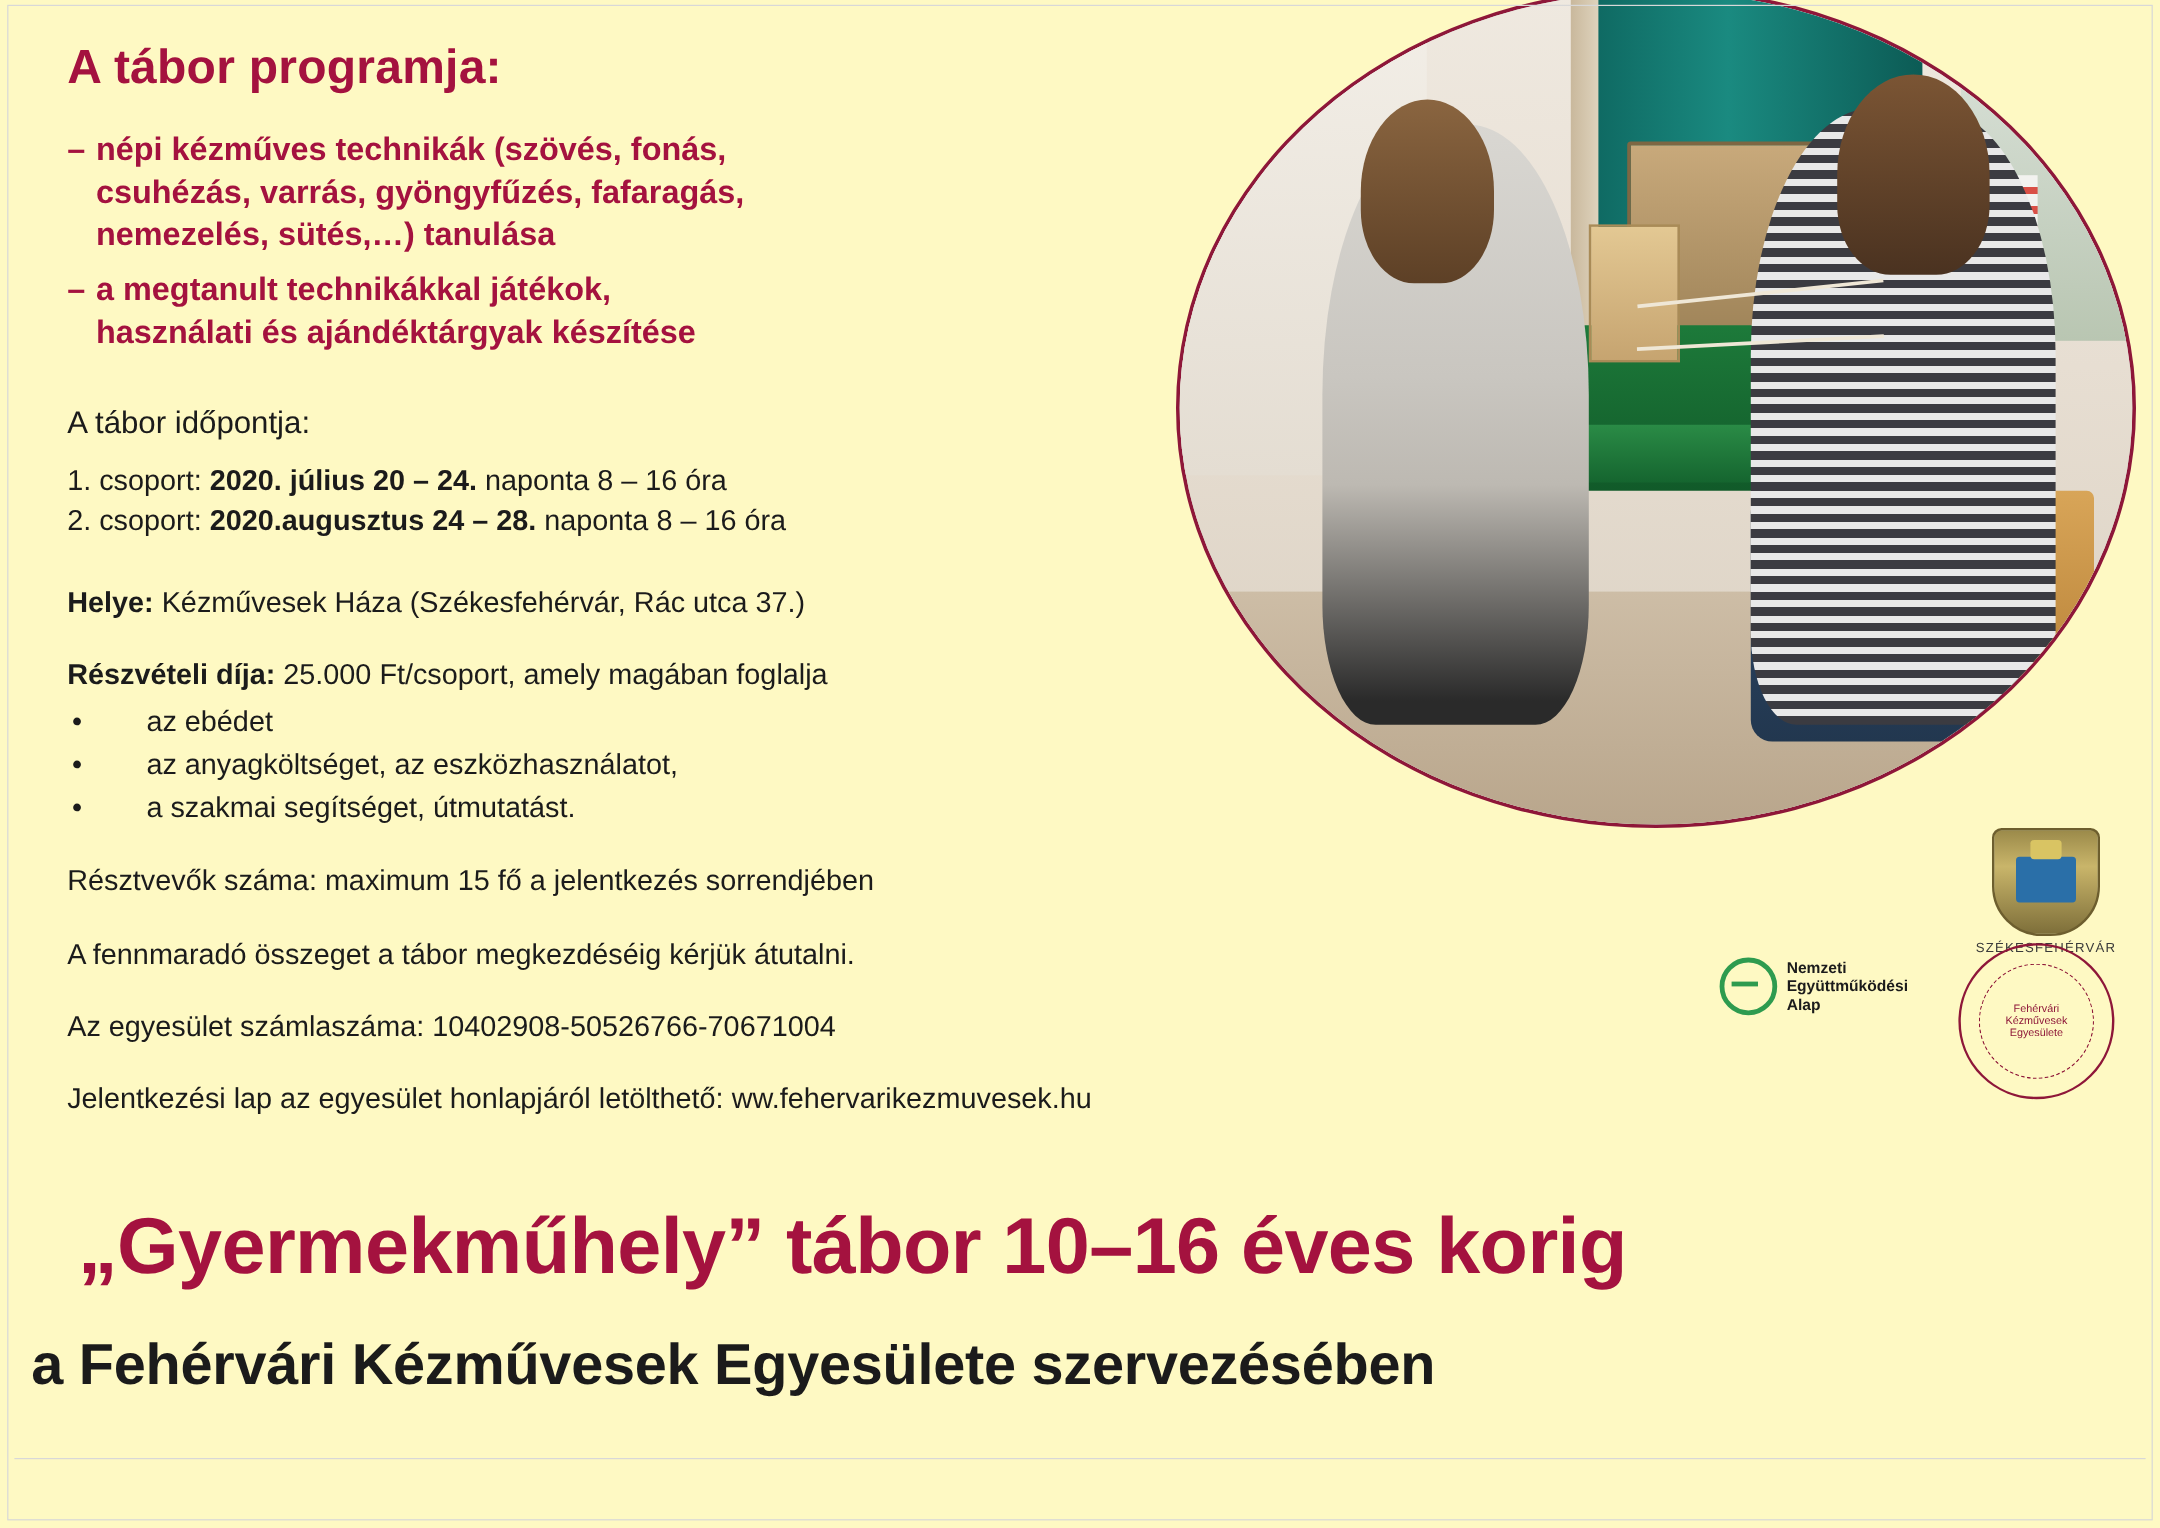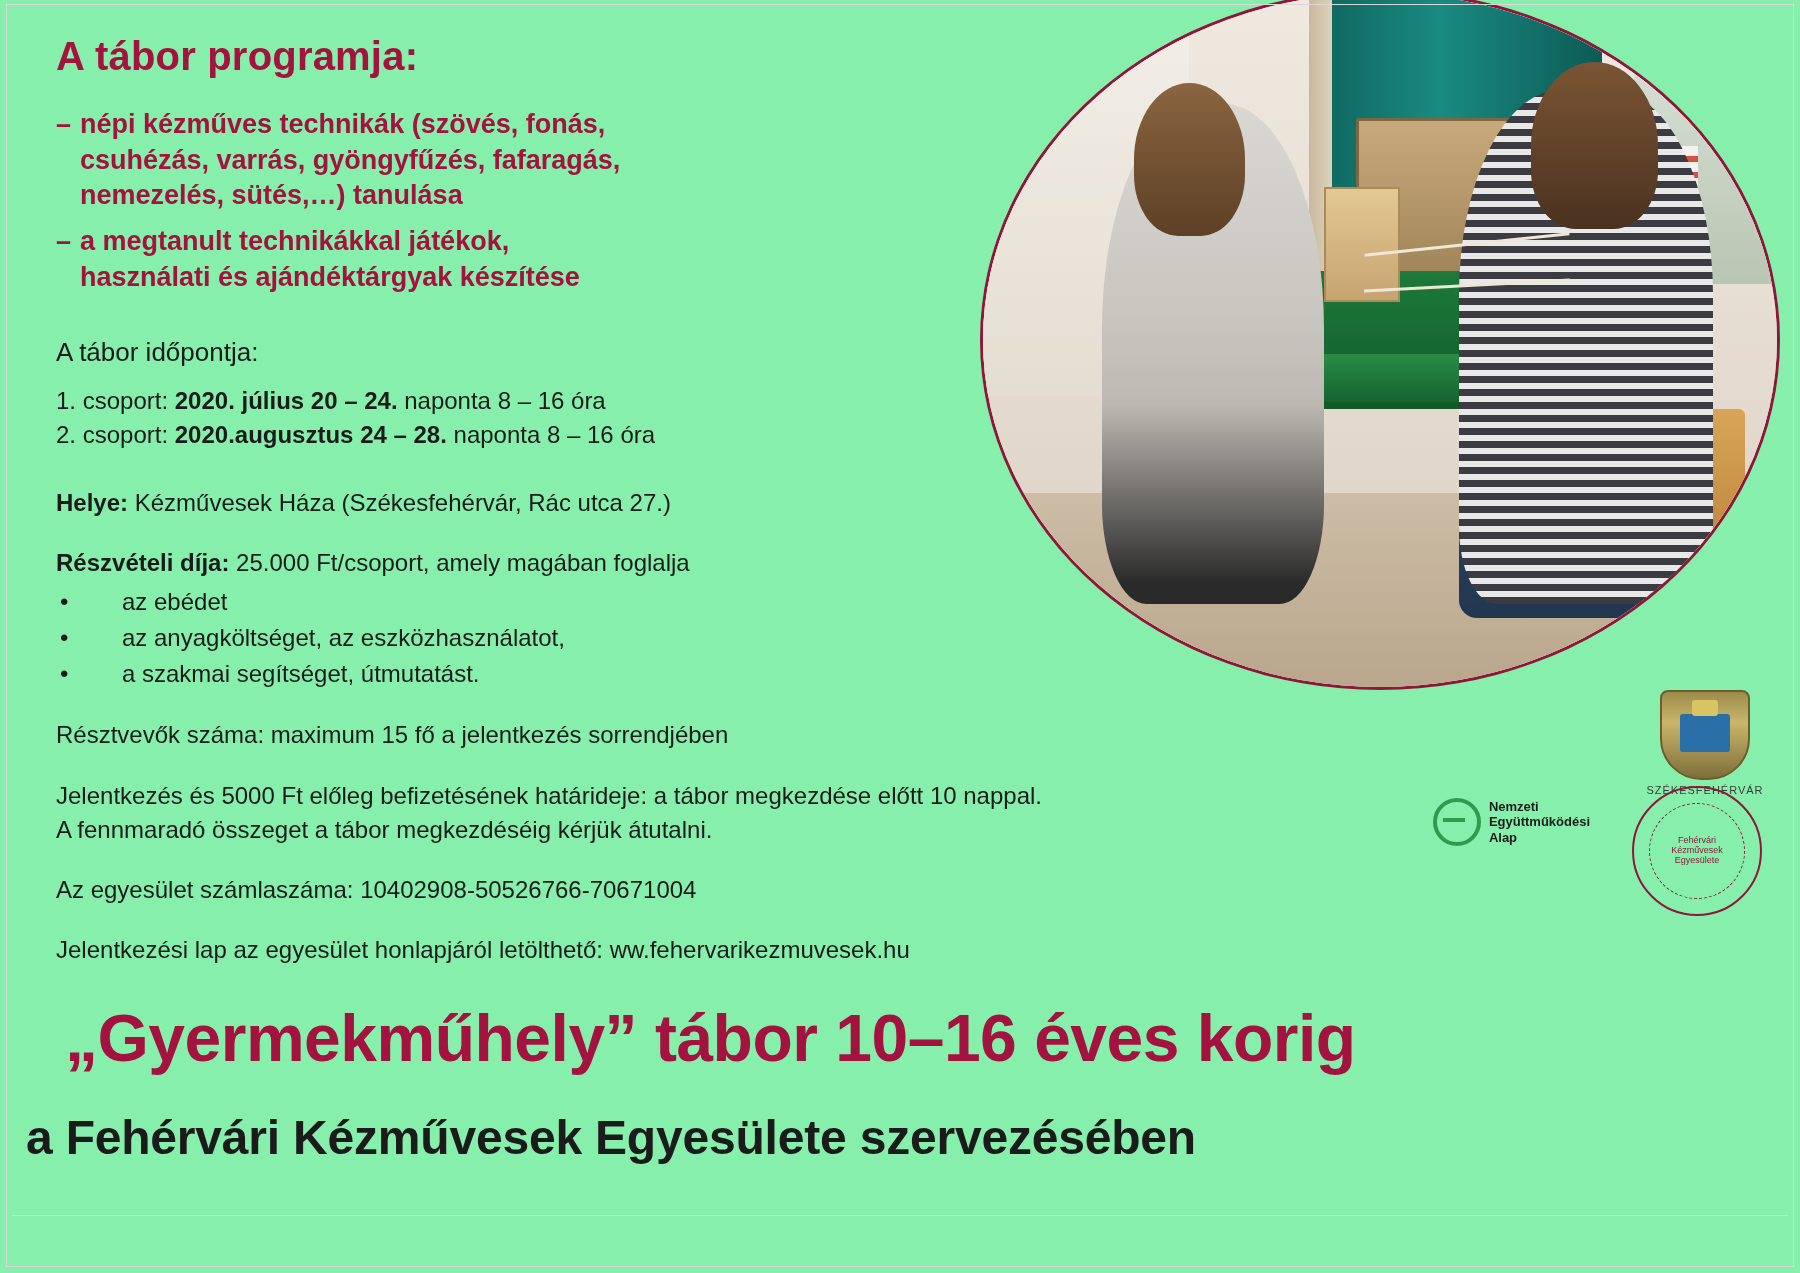--- a/index.html
+++ b/index.html
@@ -10,21 +10,21 @@
     width: 1800px;
     height: 1273px;
     background: #ffffff;
     font-family: "Liberation Sans", sans-serif;
     overflow: hidden;
   }
   .poster {
     position: relative;
     width: 1800px;
     height: 1273px;
-    background: #86efac;
+    background: #fef9c3;
     box-sizing: border-box;
   }
   
   .poster::after{
     content:"";
     position:absolute;
     left:6px; top:4px; right:6px; bottom:6px;
     border:1px solid #d8d8d8;
     pointer-events:none;
   }
@@ -319,21 +319,21 @@
     <div class="group-lines">
       <p class="body-line">
         <span>1. csoport: </span><b>2020. július 20 – 24.</b><span> naponta 8 – 16 óra</span>
       </p>
       <p class="body-line">
         <span>2. csoport: </span><b>2020.augusztus 24 – 28.</b><span> naponta 8 – 16 óra</span>
       </p>
     </div>
 
     <p class="body-line place-line">
-      <b>Helye:</b><span> Kézművesek Háza (Székesfehérvár, Rác utca 27.)</span>
+      <b>Helye:</b><span> Kézművesek Háza (Székesfehérvár, Rác utca 37.)</span>
     </p>
 
     <div class="fee-block">
       <p class="body-line">
         <b>Részvételi díja:</b><span> 25.000 Ft/csoport, amely magában foglalja</span>
       </p>
       <ul class="fee-list">
         <li>
           <span class="bul">•</span>
           <span>az ebédet</span>
@@ -345,21 +345,20 @@
         <li>
           <span class="bul">•</span>
           <span>a szakmai segítséget, útmutatást.</span>
         </li>
       </ul>
     </div>
 
     <p class="body-line spaced">Résztvevők száma: maximum 15 fő a jelentkezés sorrendjében</p>
 
     <div class="spaced">
-      <p class="body-line">Jelentkezés és 5000 Ft előleg befizetésének határideje: a tábor megkezdése előtt 10 nappal.</p>
       <p class="body-line">A fennmaradó összeget a tábor megkezdéséig kérjük átutalni.</p>
     </div>
 
     <div class="spaced">
       <p class="body-line">Az egyesület számlaszáma: 10402908-50526766-70671004</p>
     </div>
 
     <p class="body-line spaced-lg">Jelentkezési lap az egyesület honlapjáról letölthető: ww.fehervarikezmuvesek.hu</p>
   </div>
 

